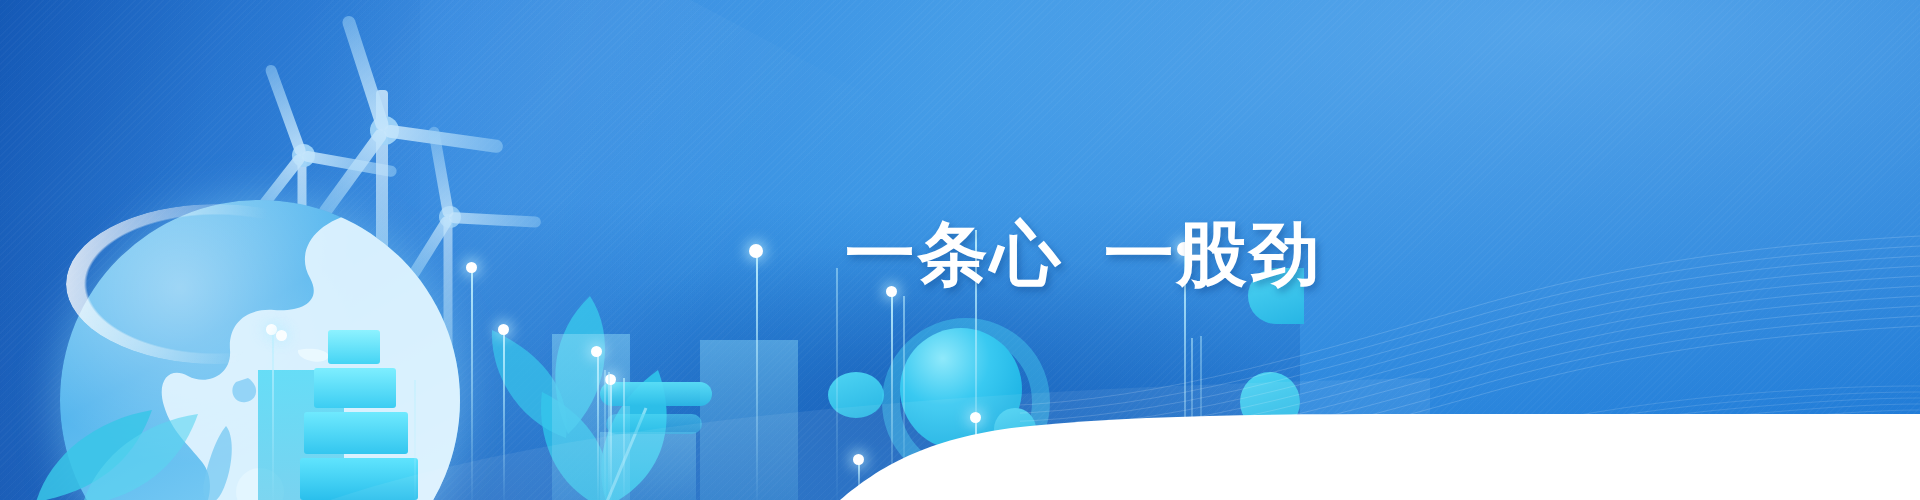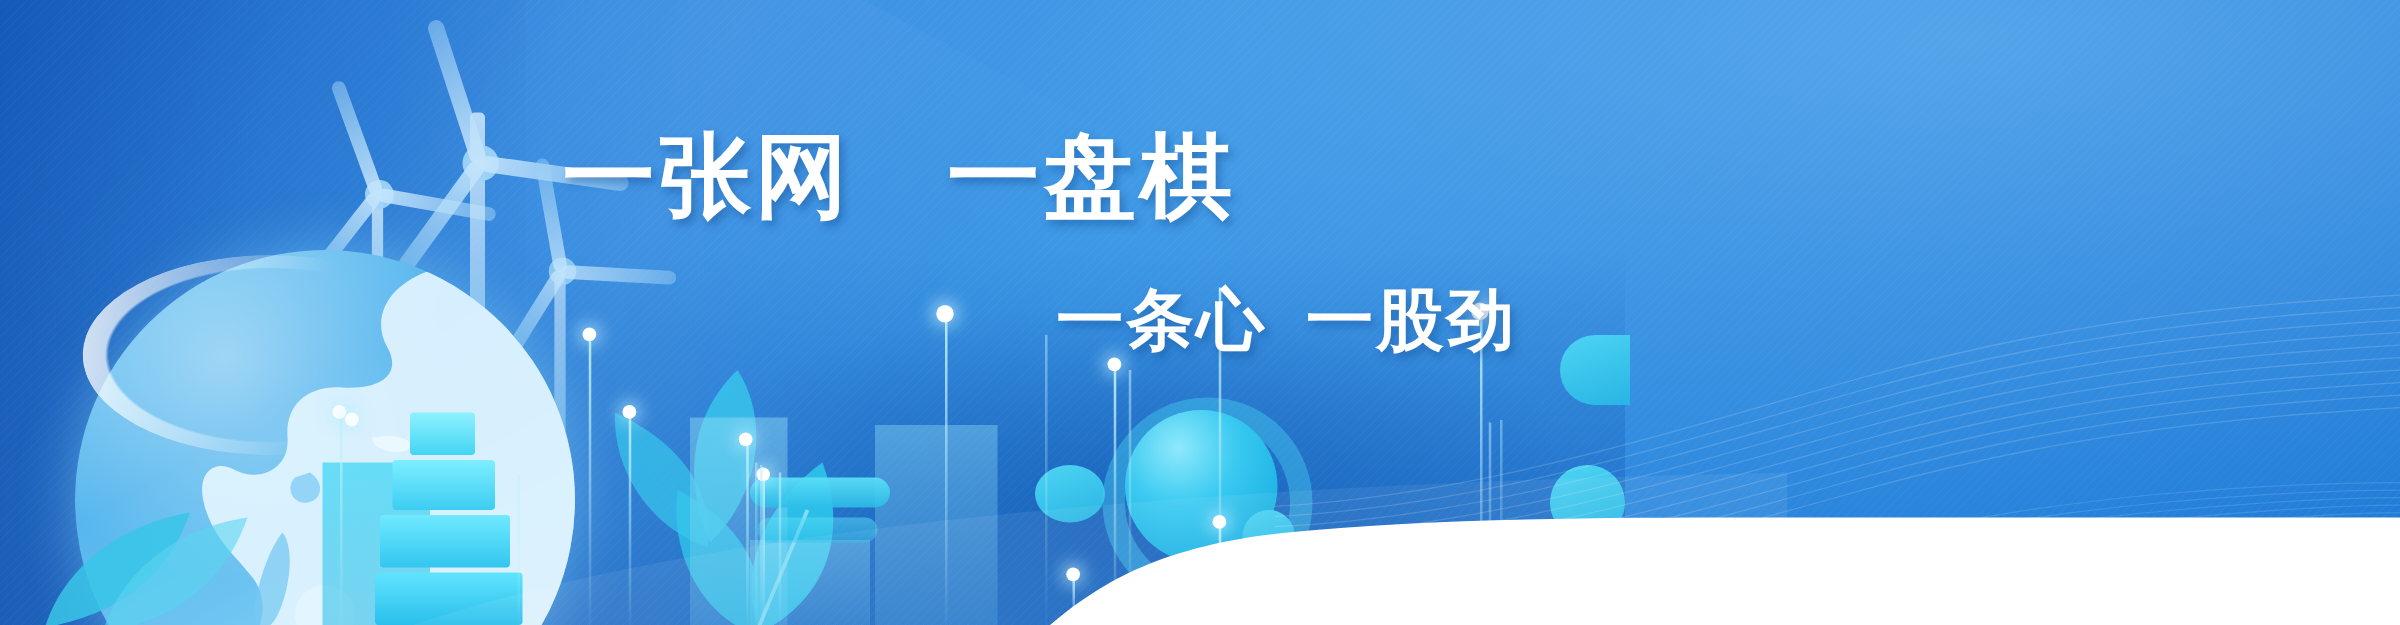--- a/index.html
+++ b/index.html
@@ -80,21 +80,21 @@
 
   
   .swoosh{position:absolute;right:0;bottom:0;width:1080px;height:160px;}
 
   
   .headline{position:absolute;z-index:40;color:#ffffff;
     font-family:"Liberation Serif","DejaVu Serif",serif;
     font-weight:700;letter-spacing:.04em;white-space:pre;
     text-shadow:3px 4px 7px rgba(8,60,130,.38);}
   .line1{left:450px;top:92px;font-size:74px;}
-  .line2{left:845px;top:220px;font-size:54px;}
+  .line2{left:845px;top:208px;font-size:70px;}
 </style>
 </head>
 <body>
 
 <div class="banner">
 
   <div class="vig-left"></div>
   <div class="vig-bottom"></div>
   <div class="vig-mid"></div>
   <div class="sweep1"></div>
@@ -268,17 +268,16 @@
   <svg style="position:absolute;left:330px;bottom:0;width:1100px;height:140px;">
     <path d="M0 140 C240 60 620 28 1100 18 L1100 140 Z" fill="rgba(255,255,255,.07)"></path>
   </svg>
 
   <div class="swoosh">
     <svg width="1080" height="160" viewBox="0 0 1080 160" preserveAspectRatio="none">
       <path d="M0 160 C40 126 90 96 190 86 C300 75 430 74 560 74 L1080 74 L1080 160 Z" fill="#ffffff"></path>
     </svg>
   </div>
 
-  <div class="headline line1">一张网　一盘棋</div>
 
   <div class="headline line2">一条心  一股劲</div>
 
 </div>
 
 </body></html>

